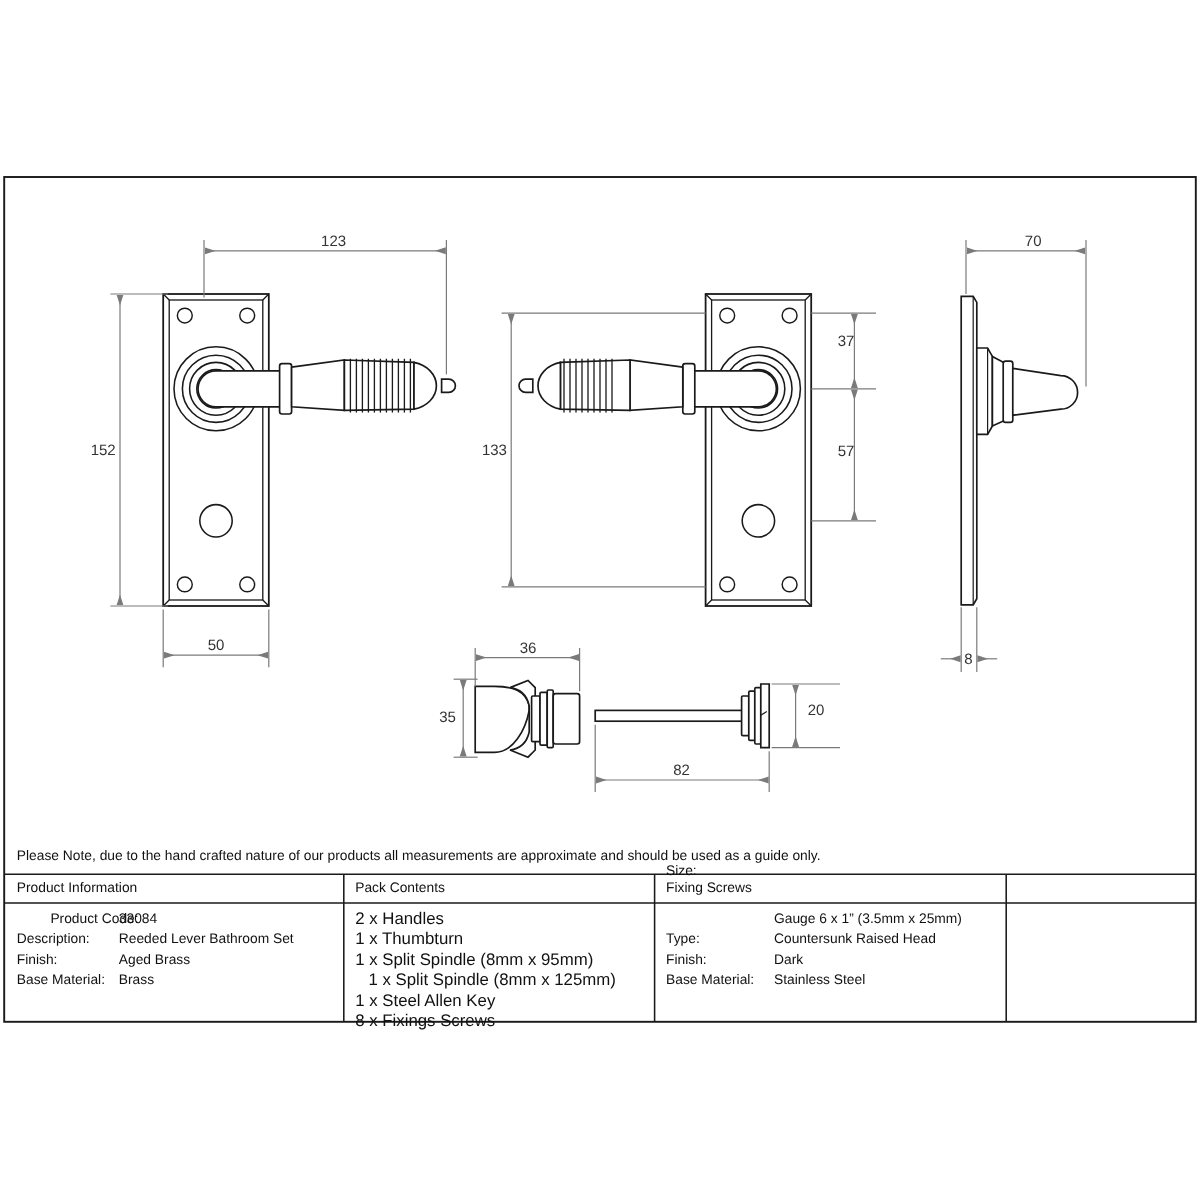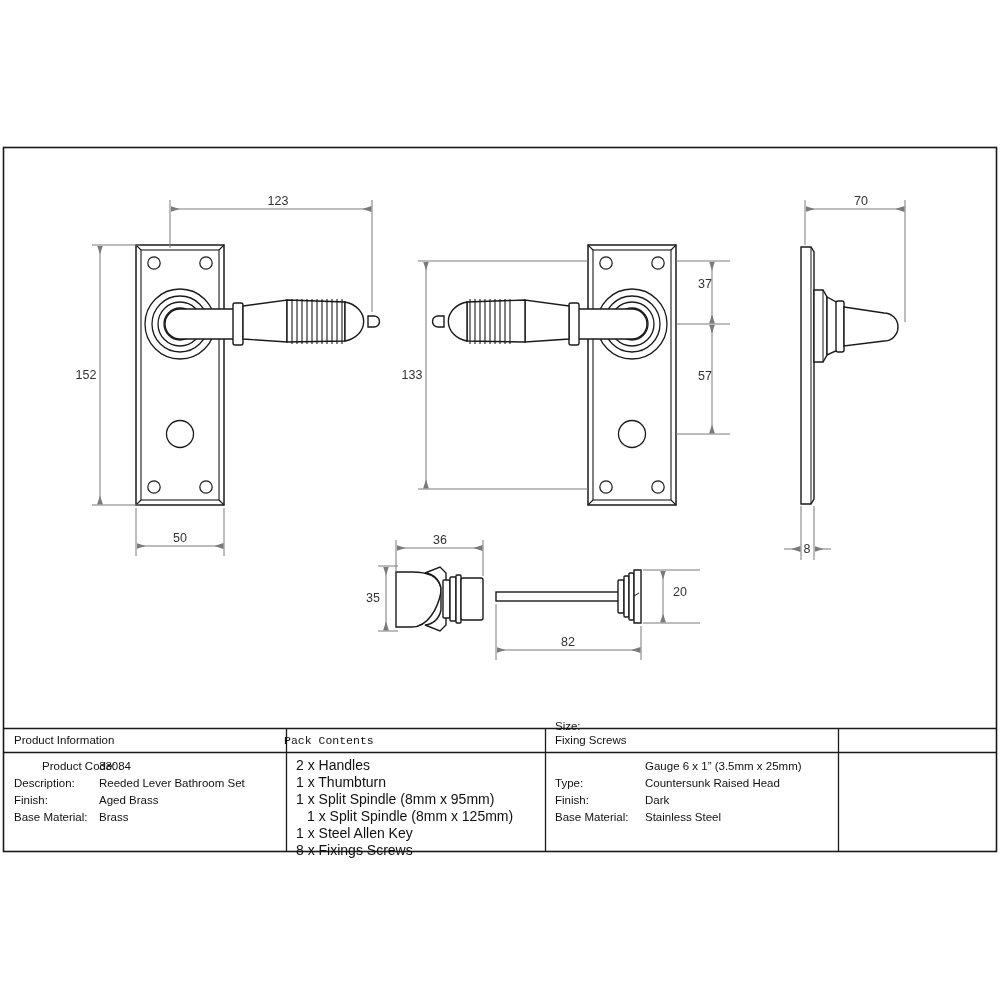--- a/index.html
+++ b/index.html
@@ -292,23 +292,24 @@
 
     <g stroke="#7a7a7a" stroke-width="1" fill="none">
       <line x1="643" y1="570" x2="700" y2="570"></line>
       <line x1="643" y1="623" x2="700" y2="623"></line>
       <line x1="663" y1="571" x2="663" y2="622" marker-start="url(#arrInStart)" marker-end="url(#arrIn)"></line>
     </g>
     <text x="680" y="596" text-anchor="middle" font-size="12.5" fill="#333" font-family="Liberation Sans, sans-serif">20</text>
 
   </svg>
 
+  <div class="note-text">Please Note, due to the hand crafted nature of our products all measurements are approximate and should be used as a guide only.</div>
 
   <div class="col-head" style="left:14px;top:734px;">Product Information</div>
-  <div class="col-head" style="left:284px;top:734px;font-family:Liberation Mono, monospace;">Pack Contents</div>
+  <div class="col-head" style="left:296px;top:734px;">Pack Contents</div>
   <div class="col-head" style="left:555px;top:734px;">Fixing Screws</div>
 
   <div class="lbl" style="left:14px;top:760px;padding-left:28px;">Product Code:</div>
   <div class="val" style="left:99px;top:760px;">33084</div>
   <div class="lbl" style="left:14px;top:777px;">Description:</div>
   <div class="val" style="left:99px;top:777px;">Reeded Lever Bathroom Set</div>
   <div class="lbl" style="left:14px;top:794px;">Finish:</div>
   <div class="val" style="left:99px;top:794px;">Aged Brass</div>
   <div class="lbl" style="left:14px;top:811px;">Base Material:</div>
   <div class="val" style="left:99px;top:811px;">Brass</div>

